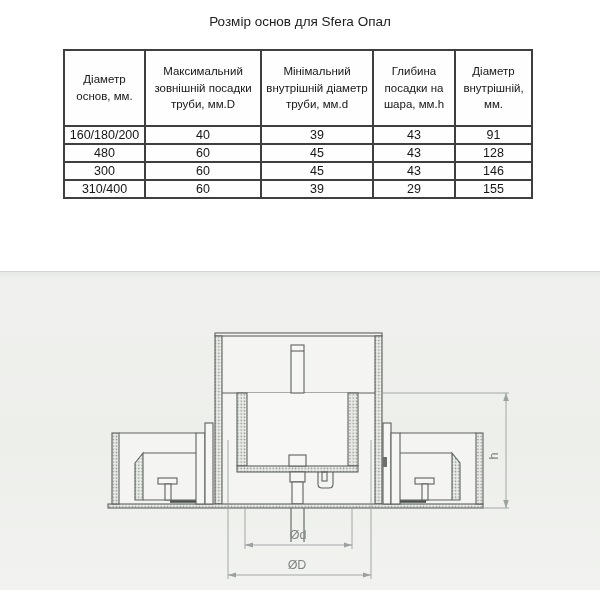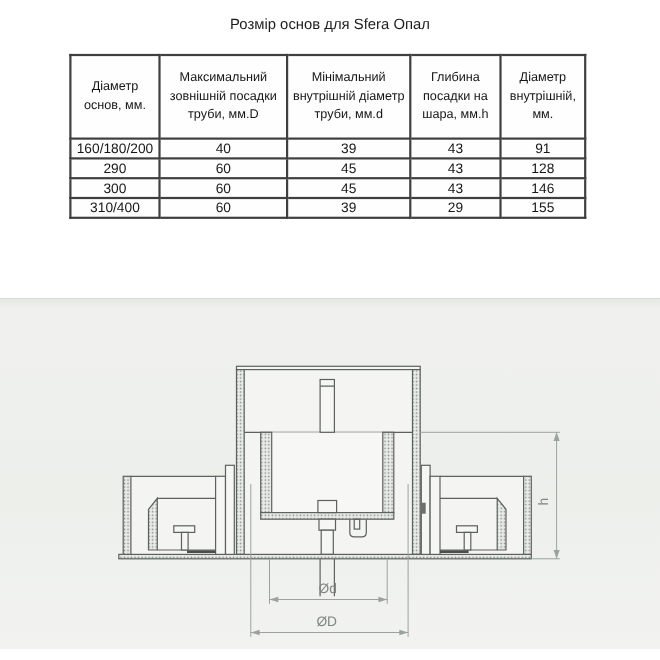--- a/index.html
+++ b/index.html
@@ -80,21 +80,21 @@
   </thead>
   <tbody>
     <tr>
       <td>160/180/200</td>
       <td>40</td>
       <td>39</td>
       <td>43</td>
       <td>91</td>
     </tr>
     <tr>
-      <td>290</td>
+      <td>480</td>
       <td>60</td>
       <td>45</td>
       <td>43</td>
       <td>128</td>
     </tr>
     <tr>
       <td>300</td>
       <td>60</td>
       <td>45</td>
       <td>43</td>

